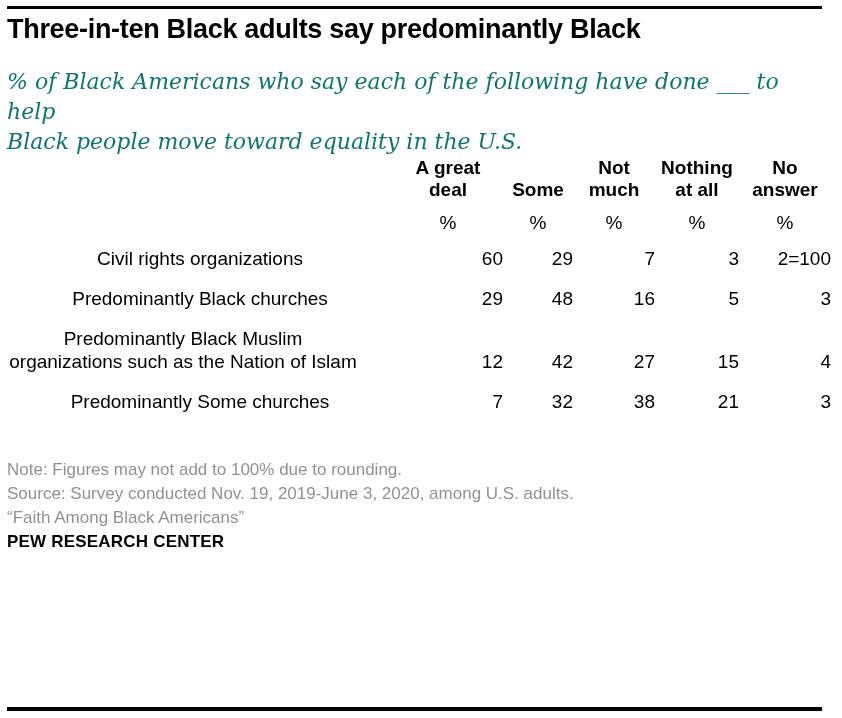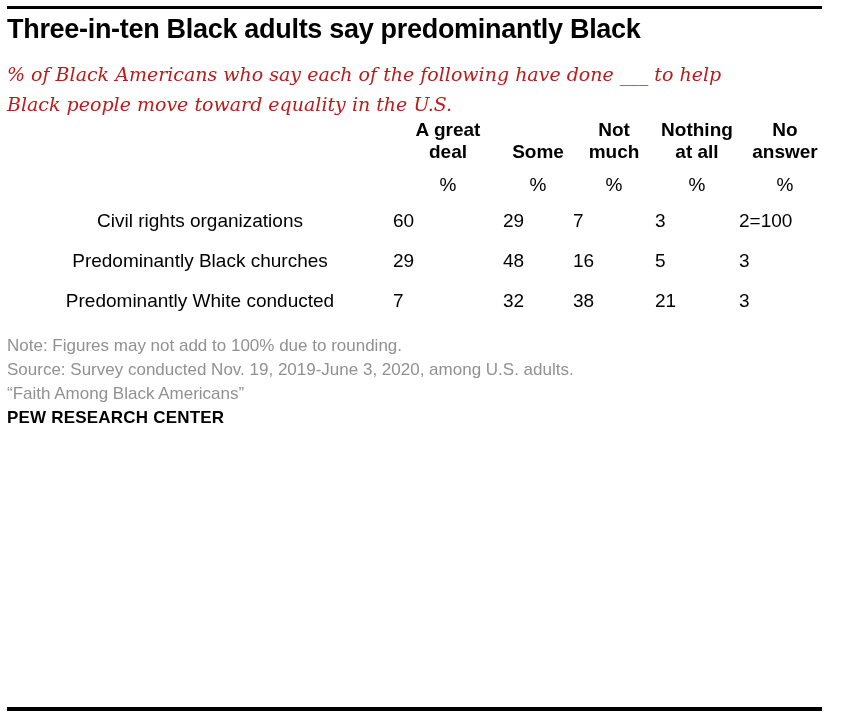--- a/index.html
+++ b/index.html
@@ -13,26 +13,26 @@
   }
   .page { padding: 6px 20px 0 7px; }
 
   .rule { height: 3px; background: #000000; }
   .bottom-rule { position: absolute; left: 7px; right: 20px; bottom: 7px; height: 4px; }
 
   .title { margin-top: 0; font-size: 27px; font-weight: 700; line-height: 40px; letter-spacing: -0.3px; color: #000000; }
   .title div { white-space: nowrap; }
 
   .subtitle {
-    margin-top: 10px;
+    margin-top: 18px;
     font-family: "DejaVu Serif", serif;
     font-style: italic;
-    font-size: 19px;
+    font-size: 22px;
     line-height: 30px;
-    color: #b91c1c;
+    color: #0f766e;
   }
 
   table { border-collapse: collapse; table-layout: fixed; width: 824px; }
   col.c-label { width: 386px; }
   col.c1 { width: 110px; }
   col.c2 { width: 70px; }
   col.c3 { width: 82px; }
   col.c4 { width: 84px; }
   col.c5 { width: 92px; }
 
@@ -50,23 +50,23 @@
     padding: 10px 0 5px 0;
   }
   tbody td {
     font-size: 19px;
     line-height: 23px;
     vertical-align: bottom;
     padding: 8px 0 9px 0;
   }
   td.label { text-align: center; }
   td.label .wrap { max-width: 352px; }
-  td.num { text-align: left; }
+  td.num { text-align: right; }
 
-  .footnotes { margin-top: 13px; font-size: 17px; line-height: 24px; color: #919191; }
+  .footnotes { margin-top: 36px; font-size: 17px; line-height: 24px; color: #919191; }
   .brand { margin-top: 2px; font-size: 17px; font-weight: 700; letter-spacing: 0.2px; color: #000000; }
 </style>
 </head>
 <body>
 
 <div class="page">
 
   <div class="rule"></div>
 
   <h1 class="title">
@@ -131,21 +131,31 @@
       </tr>
       <tr>
         <td class="label">Predominantly Black churches</td>
         <td class="num">29</td>
         <td class="num">48</td>
         <td class="num">16</td>
         <td class="num">5</td>
         <td class="num">3</td>
       </tr>
       <tr>
-        <td class="label">Predominantly White conducted</td>
+        <td class="label">
+          <div class="wrap">Predominantly Black Muslim organizations such as the Nation of Islam</div>
+        </td>
+        <td class="num">12</td>
+        <td class="num">42</td>
+        <td class="num">27</td>
+        <td class="num">15</td>
+        <td class="num">4</td>
+      </tr>
+      <tr>
+        <td class="label">Predominantly Some churches</td>
         <td class="num">7</td>
         <td class="num">32</td>
         <td class="num">38</td>
         <td class="num">21</td>
         <td class="num">3</td>
       </tr>
     </tbody>
   </table>
 
   <div class="footnotes">

